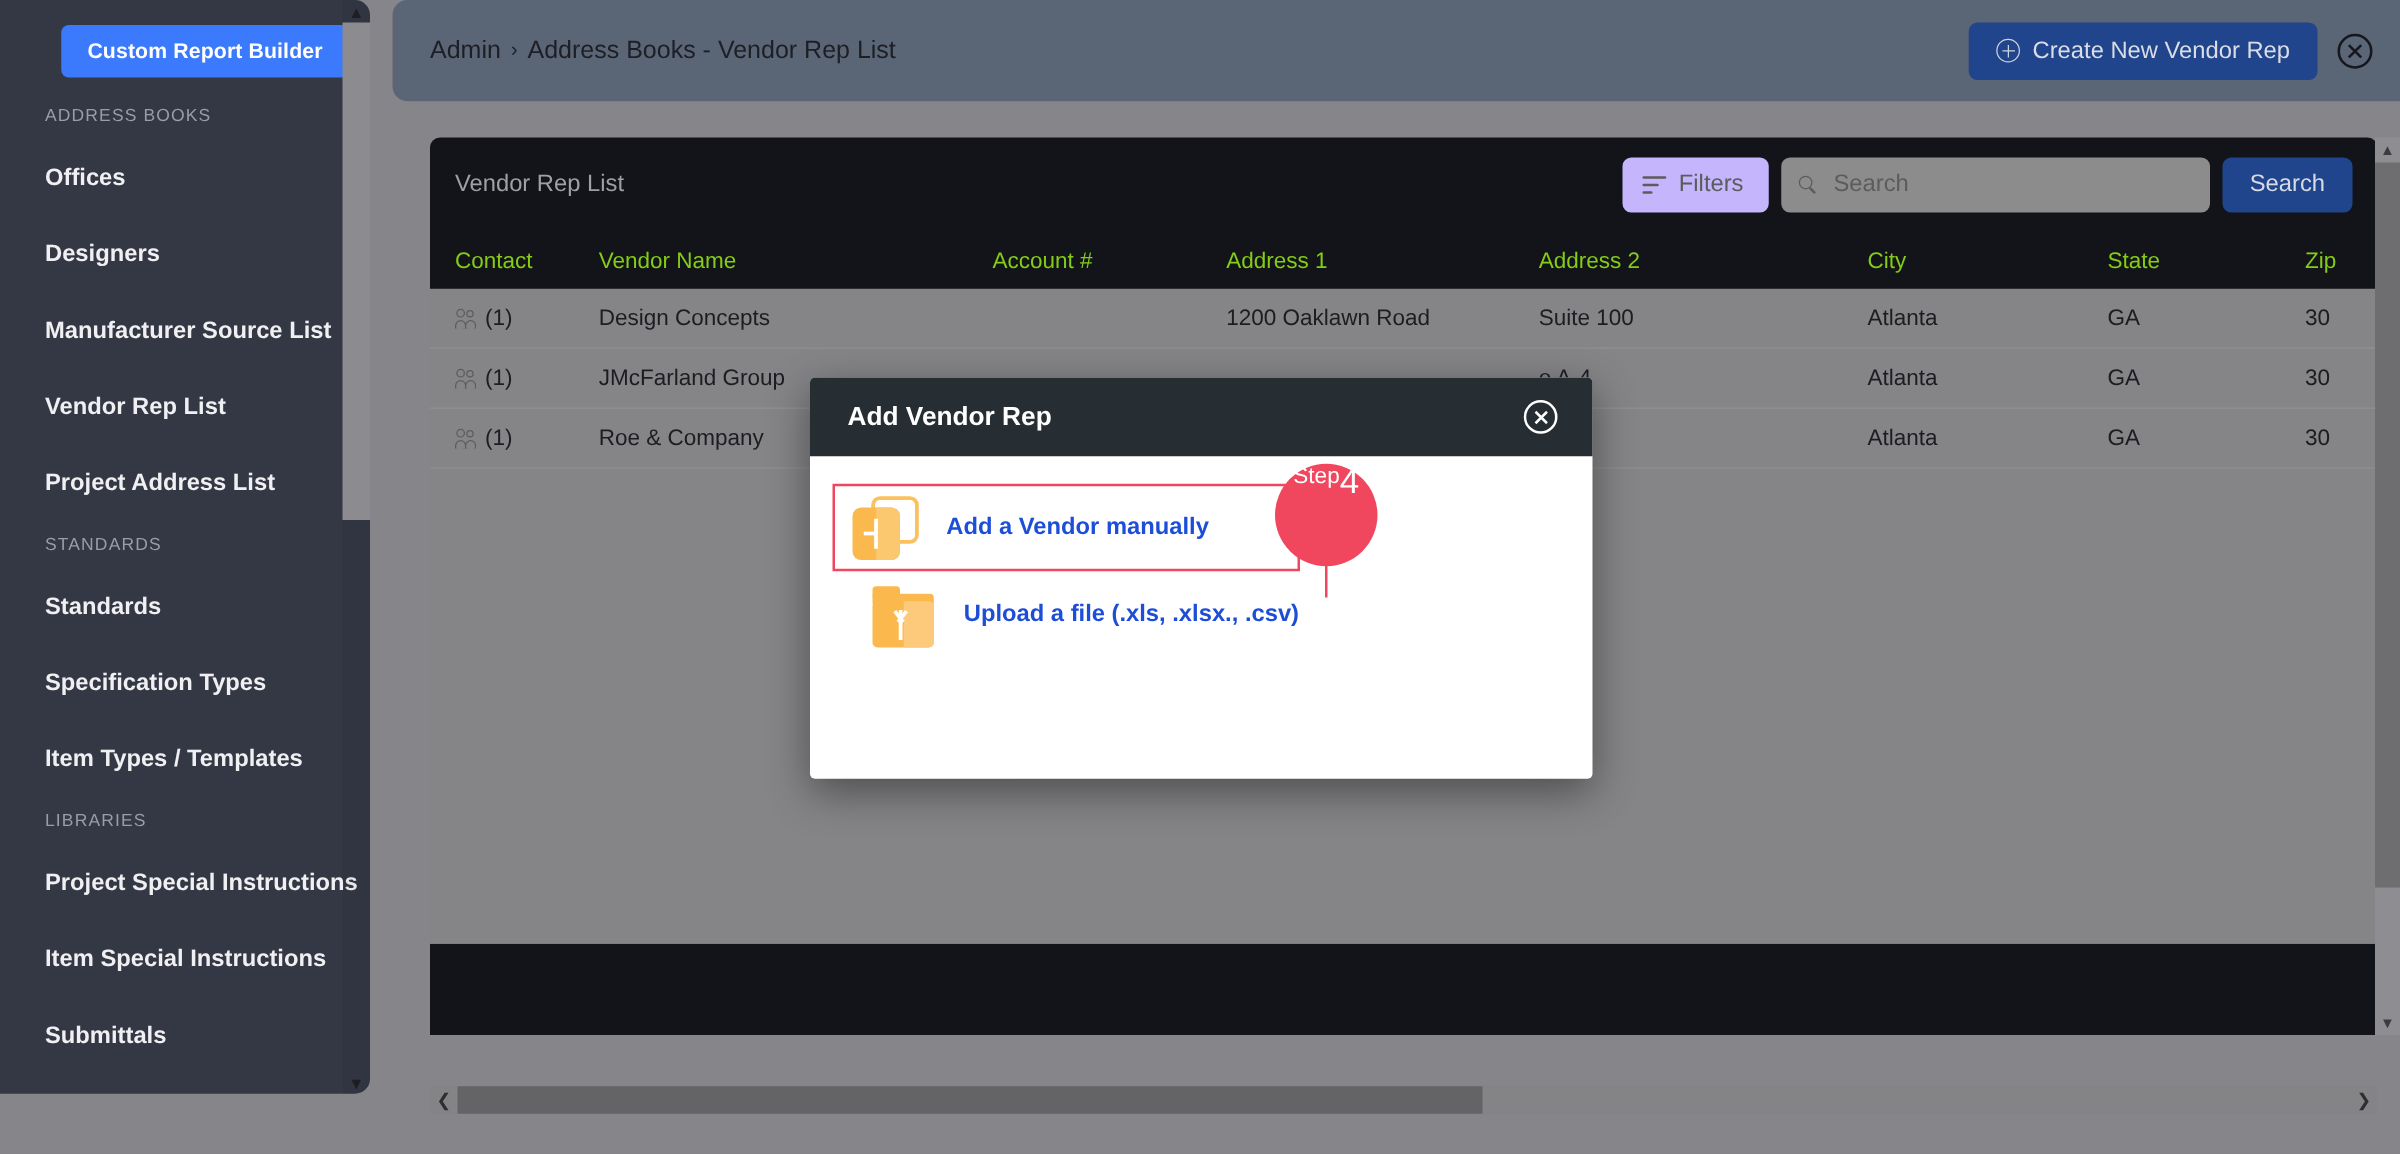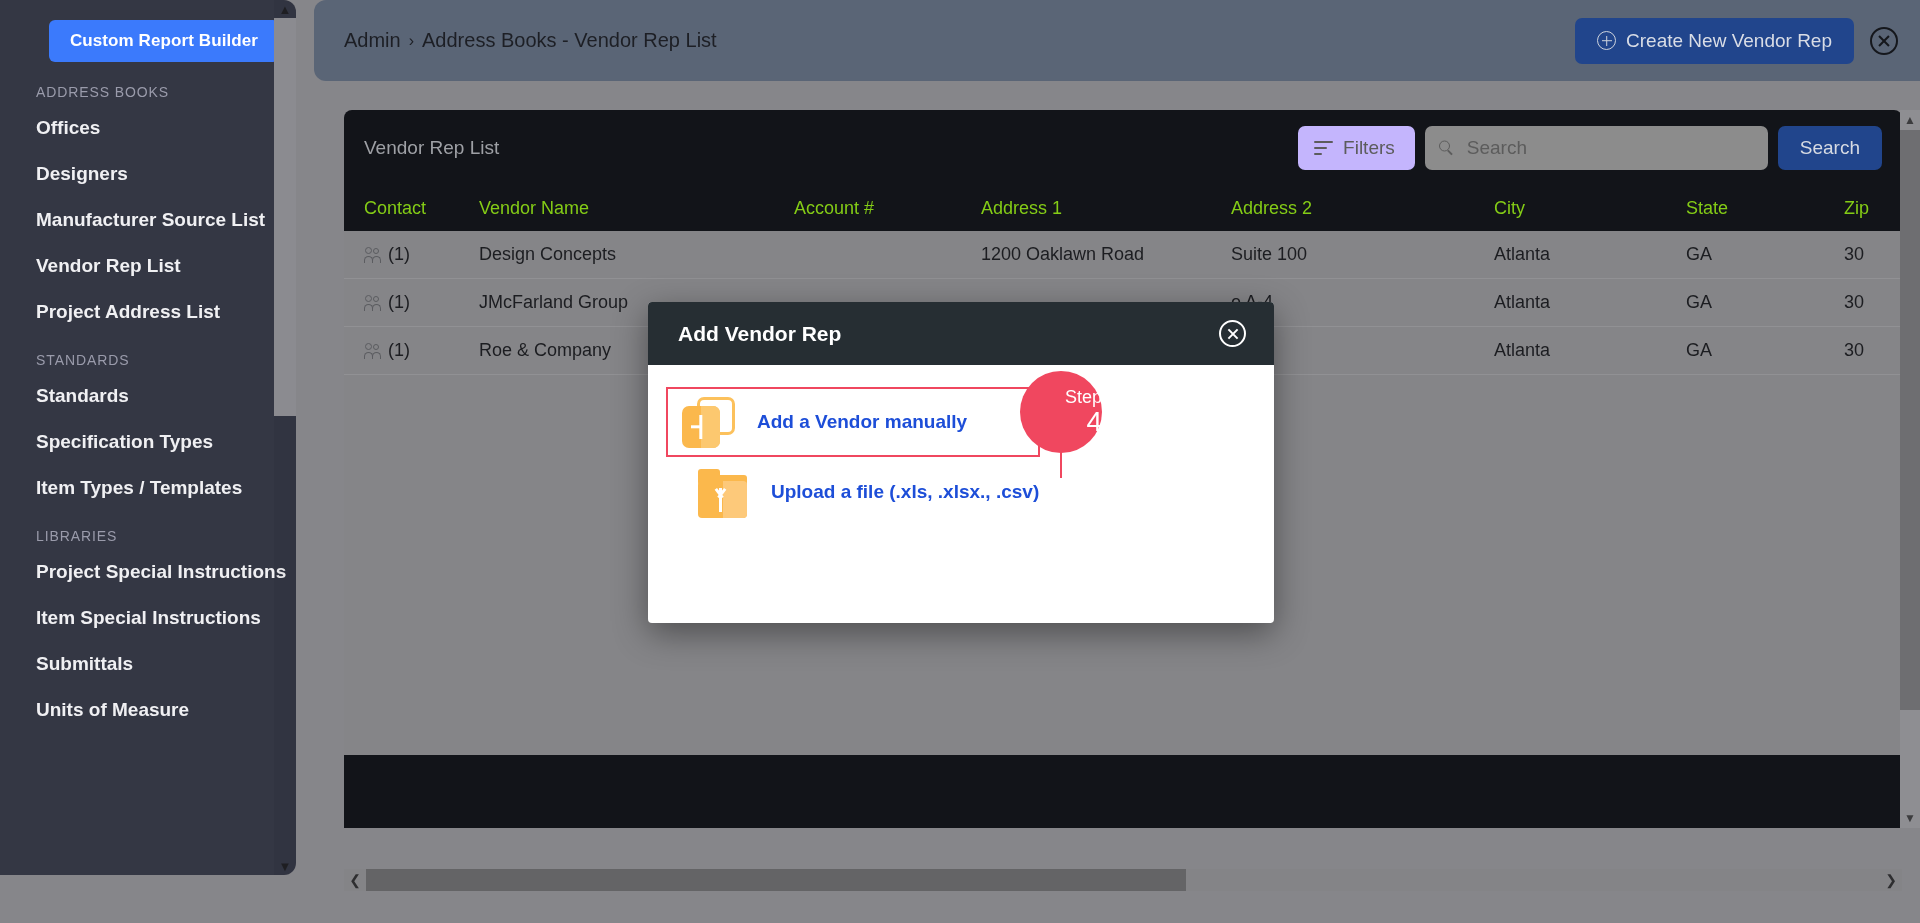--- a/index.html
+++ b/index.html
@@ -61,20 +61,21 @@
     display: flex;
     align-items: center;
     justify-content: space-between;
     padding: 0 22px 0 20px;
     height: 36px;
     color: #f0f0f3;
     font-size: 19px;
     font-weight: 700;
     cursor: pointer;
     white-space: nowrap;
+    margin-top: 15px;
   }
   .nav-item .arrow {
     font-size: 19px;
     color: #f0f0f3;
     font-weight: 400;
   }
   .spacer-lg { height: 22px; }
   .spacer-sm { height: 10px; }
 
   
@@ -525,22 +526,22 @@
   .ico-folder .arrow-up::after  { left: 5px;  transform-origin: top left;  transform: rotate(38deg); }
 
   
   .step-badge {
     position: absolute;
     left: 372px; top: 6px;
     width: 82px; height: 82px;
     border-radius: 50%;
     background: #f0475f;
     color: #ffffff;
-    display: flex; flex-direction: column;
-    align-items: flex-end; justify-content: center;
+    display: flex; flex-direction: row;
+    align-items: flex-start; justify-content: center;
     z-index: 50;
     line-height: 1;
   }
   .step-word { font-size: 18px; margin-bottom: 2px; }
   .step-num  { font-size: 28px; }
   .step-stem {
     position: absolute;
     left: 412px; top: 85px;
     width: 2px; height: 28px;
     background: #f0475f;

